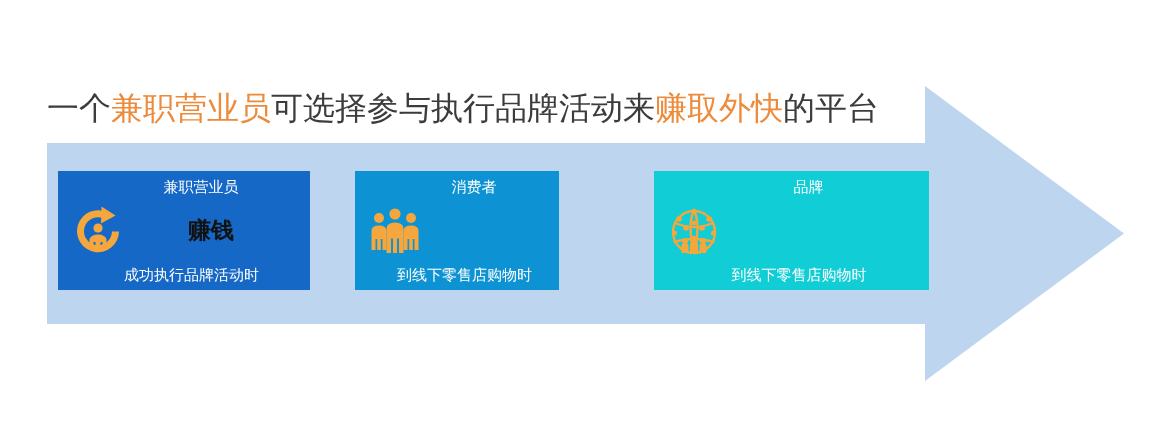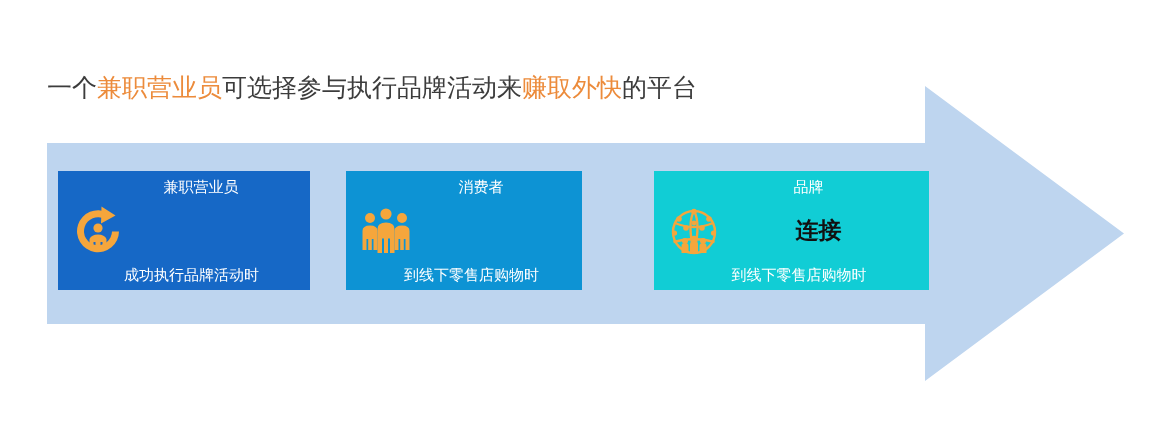--- a/index.html
+++ b/index.html
@@ -12,22 +12,22 @@
     height: 430px;
     position: relative;
     overflow: hidden;
     font-family: "DejaVu Sans", "Liberation Sans", sans-serif;
   }
 
   
   #title {
     position: absolute;
     left: 47px;
-    top: 72px;
-    font-size: 25px;
+    top: 92px;
+    font-size: 32px;
     line-height: 32px;
     color: #3c3c3c;
     white-space: nowrap;
     letter-spacing: 0px;
   }
   #title .hl { color: #ec8b3b; }
 
   
   #arrow {
     position: absolute;
@@ -40,21 +40,21 @@
   #arrow svg { display: block; width: 100%; height: 100%; }
 
   
   .card {
     position: absolute;
     top: 171px;
     height: 119px;
     box-sizing: border-box;
   }
   .card.c0 { left: 58px;  width: 252px; background: #1668c6; }
-  .card.c1 { left: 346px; width: 236px; background: #0d93d4; }
+  .card.c1 { left: 355px; width: 204px; background: #0d93d4; }
   .card.c2 { left: 654px; width: 275px; background: #11cdd5; }
 
   .card .hdr {
     position: absolute;
     top: 6px;
     left: 0; right: 0;
     text-align: center;
     padding-left: 34px;
     font-size: 15px;
     color: #ffffff;
@@ -110,20 +110,21 @@
 <div class="card c0" style="background: rgb(22, 104, 198);">
   <div class="icon">
     <svg viewBox="0 0 62 60" aria-hidden="true">
       <path d="M40.5 9.5 A21 21 0 1 0 52 28.5 L45 28.5 A14 14 0 1 1 37.5 15.8 Z" fill="#f5a63c"></path>
       <polygon points="34.5,3.5 48.5,12.5 34,20.5" fill="#f5a63c"></polygon>
       <circle cx="31" cy="25" r="4.6" fill="#f5a63c"></circle>
       <path d="M22.5 46 L22.5 36 Q24.5 31.5 31 31.5 Q37.5 31.5 39.5 36 L39.5 46 L35.5 46 L35.5 39 L33.5 39 L33.5 46 L28.5 46 L28.5 39 L26.5 39 L26.5 46 Z" fill="#f5a63c"></path>
     </svg>
   </div>
   <div class="hdr">兼职营业员</div>
+  <div class="mid">赚钱</div>
   <div class="ftr">成功执行品牌活动时</div>
 </div>
 
 <div class="card c1" style="background: rgb(13, 147, 212);">
   <div class="icon">
     <svg viewBox="0 0 62 60" aria-hidden="true">
       <circle cx="15" cy="15" r="5" fill="#f5a63c"></circle>
       <path d="M7.5 47 L7.5 28 Q7.5 22.5 15 22.5 Q22.5 22.5 22.5 28 L22.5 47 L18.5 47 L18.5 36 L16.8 36 L16.8 47 L13.2 47 L13.2 36 L11.5 36 L11.5 47 Z" fill="#f5a63c"></path>
       <circle cx="47" cy="15" r="5" fill="#f5a63c"></circle>
       <path d="M39.5 47 L39.5 28 Q39.5 22.5 47 22.5 Q54.5 22.5 54.5 28 L54.5 47 L50.5 47 L50.5 36 L48.8 36 L48.8 47 L45.2 47 L45.2 36 L43.5 36 L43.5 47 Z" fill="#f5a63c"></path>
@@ -159,15 +160,14 @@
         <circle cx="22" cy="38" r="3"></circle>
         <path d="M18.5 50 L18.5 43 Q18.5 40 22 40 Q25.5 40 25.5 43 L25.5 50 Z"></path>
         <circle cx="31" cy="36" r="3.2"></circle>
         <path d="M27 51 L27 41.5 Q27 38.2 31 38.2 Q35 38.2 35 41.5 L35 51 Z"></path>
         <circle cx="40" cy="38" r="3"></circle>
         <path d="M36.5 50 L36.5 43 Q36.5 40 40 40 Q43.5 40 43.5 43 L43.5 50 Z"></path>
       </g>
     </svg>
   </div>
   <div class="hdr">品牌</div>
-  <div class="mid">连接</div>
   <div class="ftr">到线下零售店购物时</div>
 </div>
 
 </body></html>

